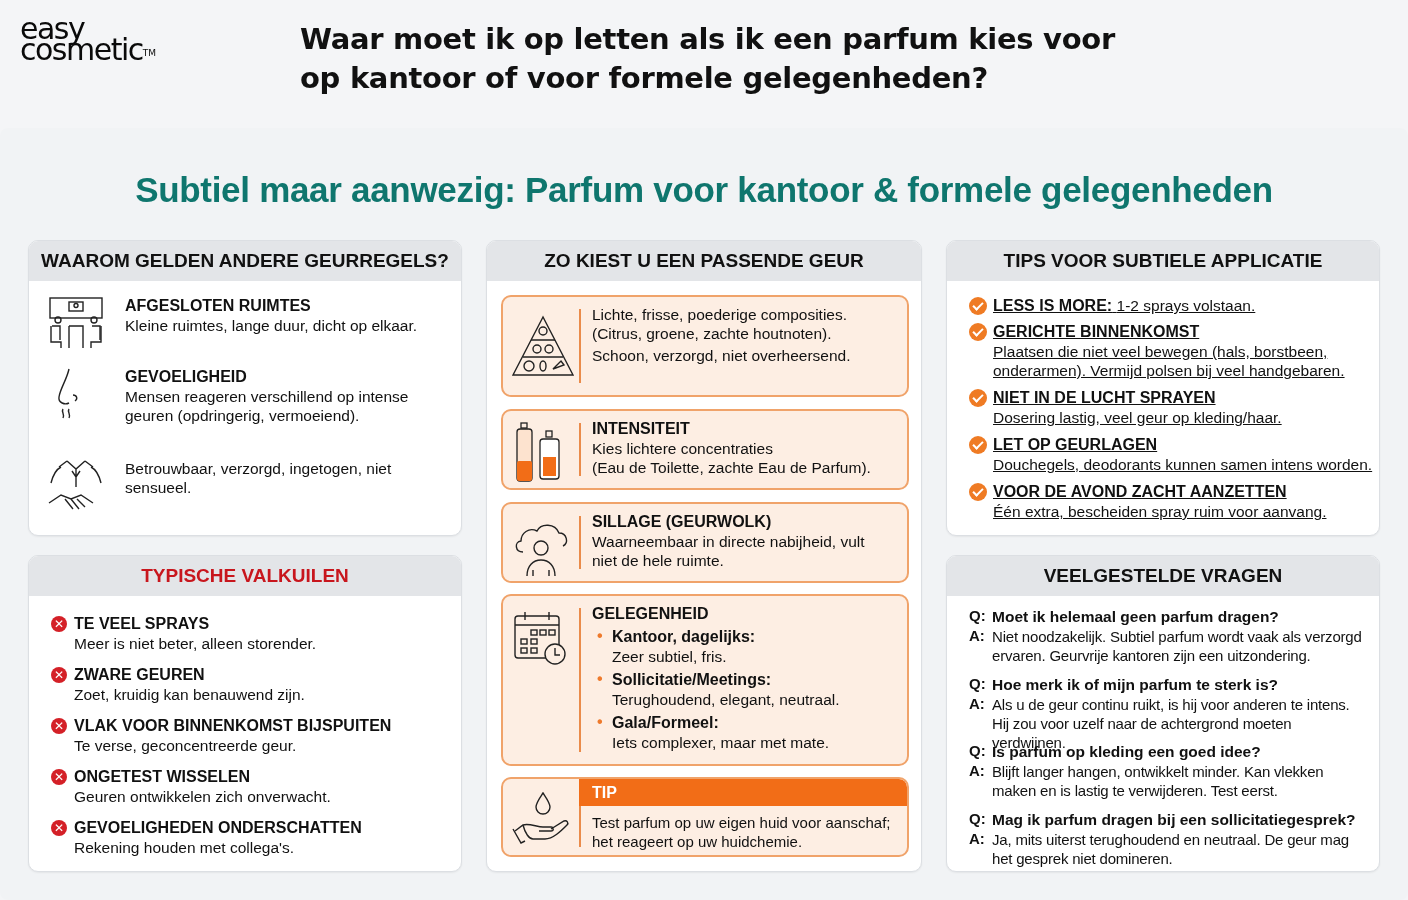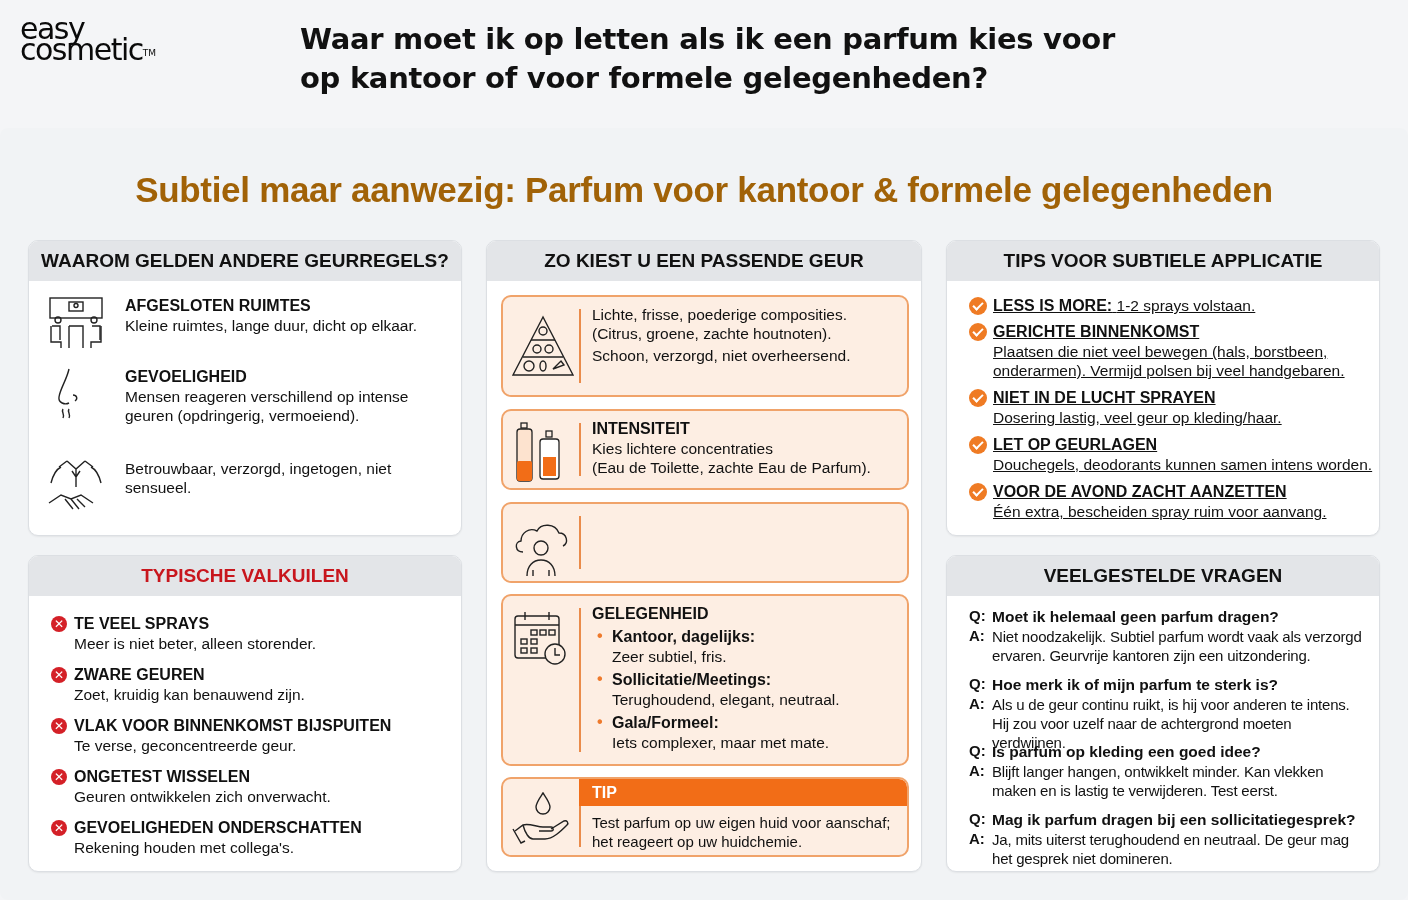--- a/index.html
+++ b/index.html
@@ -21,21 +21,21 @@
     position: absolute; left: 300px; top: 20px; width: 860px;
     font-family: "DejaVu Sans", sans-serif; font-size: 29px; font-weight: bold;
     line-height: 39px; color: #111; letter-spacing: -0.3px;
   }
   .panel {
     position: absolute; left: 0; top: 128px; width: 1408px; height: 772px;
     background: #f1f3f5; border-radius: 8px;
   }
   .main-title {
     position: absolute; left: 0; top: 170px; width: 1408px; text-align: center;
-    font-size: 35px; font-weight: bold; color: #a16207; letter-spacing: -0.3px;
+    font-size: 35px; font-weight: bold; color: #0f766e; letter-spacing: -0.3px;
   }
   .card {
     position: absolute; background: #fff; border-radius: 10px;
     border: 1px solid #dcdfe3; box-shadow: 0 1px 2px rgba(0,0,0,0.06);
     overflow: hidden;
   }
   .card-head {
     height: 40px; background: #e3e5e8; text-align: center;
     font-size: 19px; font-weight: bold; line-height: 40px; color: #111;
   }
@@ -215,20 +215,25 @@
     </div>
   </div>
 
   <div class="ob" style="top:261px; height:81px;">
     <svg class="ico" style="top:10px;" viewBox="0 0 64 64" fill="none" stroke="#222" stroke-width="1.4">
       <path d="M12 38c-8 0-9-10-2-11 0-8 8-14 16-10 4-8 18-8 22 2 8 0 10 10 4 13"></path>
       <circle cx="30" cy="34" r="7"></circle>
         <path d="M16 62c0-10 6-16 14-16s14 6 14 16M22 56v6M38 56v6"></path>
     </svg>
     <div class="vline"></div>
+    <div class="txt">
+      <div class="bold-t">SILLAGE (GEURWOLK)</div>
+      <div class="body-t">Waarneembaar in directe nabijheid, vult</div>
+      <div class="body-t">niet de hele ruimte.</div>
+    </div>
   </div>
 
   <div class="ob" style="top:353px; height:172px;padding-left:32px;">
     <svg class="ico" style="top:12px;" viewBox="0 0 64 64" fill="none" stroke="#222" stroke-width="1.4">
       <rect x="4" y="8" width="44" height="42" rx="3"></rect>
         <path d="M4 17h44M14 4v8M38 4v8"></path>
       <rect x="20" y="22" width="6" height="5"></rect>
         <rect x="29" y="22" width="6" height="5"></rect>
         <rect x="38" y="22" width="6" height="5"></rect>
       <rect x="10" y="31" width="6" height="5"></rect>

